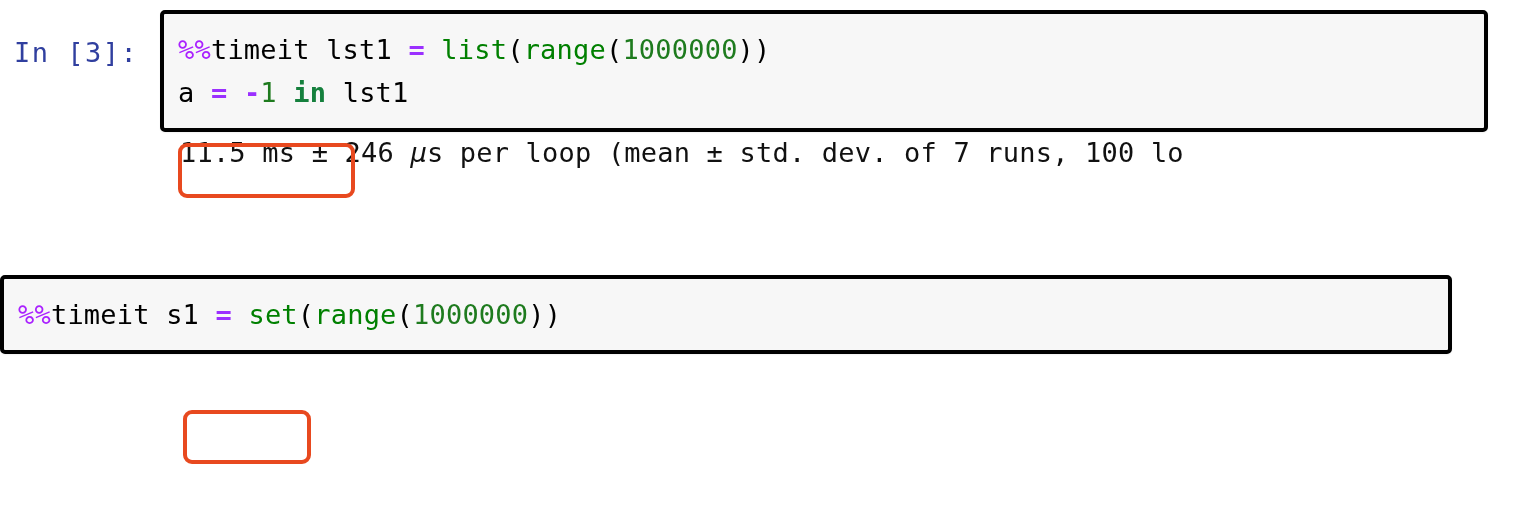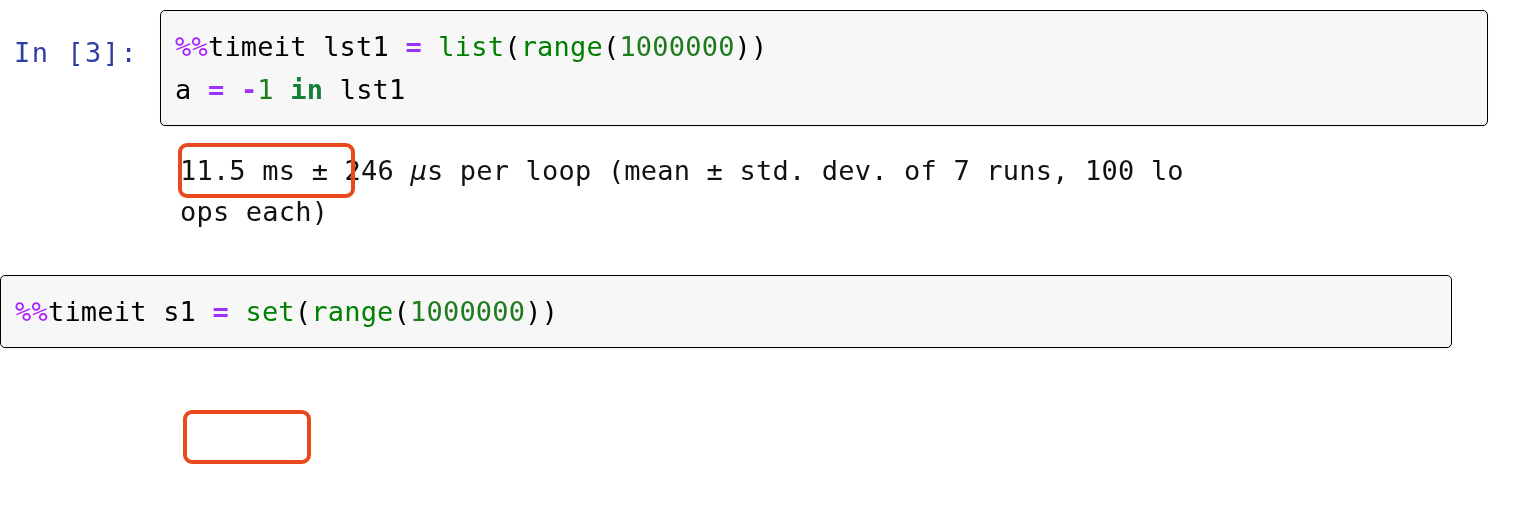--- a/index.html
+++ b/index.html
@@ -46,21 +46,21 @@
     font-size: 27px;
     line-height: 43px;
     letter-spacing: 1.5px;
     white-space: pre;
     user-select: none;
   }
 
   .code-area {
     flex: 0 0 auto;
     background: #f7f7f7;
-    border: 1px solid #000000;
+    border: 4px solid #000000;
     border-radius: 5px;
     box-shadow: 0 1px 2px rgba(0,0,0,0.06);
     padding: 14px 16px 14px 14px;
     box-sizing: border-box;
   }
   .code-area-1 { width: 1328px; }
   .code-area-2 { width: 1452px; }
 
   .code-line {
     font-family: "DejaVu Sans Mono", "Liberation Mono", monospace;
@@ -77,21 +77,21 @@
   .tok-builtin { color: #008000; }
   .tok-num     { color: #1E7B1E; }
   .tok-kw      { color: #15803d; font-weight: bold; }
   .tok-plain   { color: #000000; }
 
   
   .cell-output {
     position: relative;
     display: flex;
     align-items: flex-start;
-    margin-top: 24px;
+    margin-top: 0;
   }
   .out-spacer {
     flex: 0 0 auto;
     width: 180px;
   }
   .out-text {
     flex: 1 1 auto;
     font-family: "DejaVu Sans Mono", "Liberation Mono", monospace;
     font-size: 27px;
     line-height: 41px;
@@ -126,21 +126,21 @@
   <div class="cell" id="cell-1">
     <div class="cell-input">
       <div class="prompt">In [3]:</div>
       <div class="code-area code-area-1">
         <div class="code-line"><span class="tok-magic">%%</span><span class="tok-plain">timeit</span><span class="tok-plain"> </span><span class="tok-plain">lst1</span><span class="tok-plain"> </span><span class="tok-op">=</span><span class="tok-plain"> </span><span class="tok-builtin">list</span><span class="tok-plain">(</span><span class="tok-builtin">range</span><span class="tok-plain">(</span><span class="tok-num">1000000</span><span class="tok-plain">))</span></div>
         <div class="code-line"><span class="tok-plain">a</span><span class="tok-plain"> </span><span class="tok-op">=</span><span class="tok-plain"> </span><span class="tok-op">-</span><span class="tok-num">1</span><span class="tok-plain"> </span><span class="tok-kw">in</span><span class="tok-plain"> </span><span class="tok-plain">lst1</span></div>
       </div>
     </div>
     <div class="cell-output">
       <div class="out-spacer"></div>
-      <div class="out-text"><span>11.5 ms</span><span> ± 246 </span><span class="mu">µ</span><span>s per loop (mean ± std. dev. of 7 runs, 100 lo</span><br><span>ops each)</span></div>
+      <div class="out-text"><span>11.5 ms</span><span> ± 246 </span><span class="mu">µ</span><span>s per loop (mean ± std. dev. of 7 runs, 100 lo</span><br></div>
     </div>
   </div>
 
   <div class="cell" id="cell-2">
     <div class="cell-input">
       <div class="code-area code-area-2">
         <div class="code-line"><span class="tok-magic">%%</span><span class="tok-plain">timeit</span><span class="tok-plain"> </span><span class="tok-plain">s1</span><span class="tok-plain"> </span><span class="tok-op">=</span><span class="tok-plain"> </span><span class="tok-builtin">set</span><span class="tok-plain">(</span><span class="tok-builtin">range</span><span class="tok-plain">(</span><span class="tok-num">1000000</span><span class="tok-plain">))</span></div>
       </div>
     </div>
   </div>

